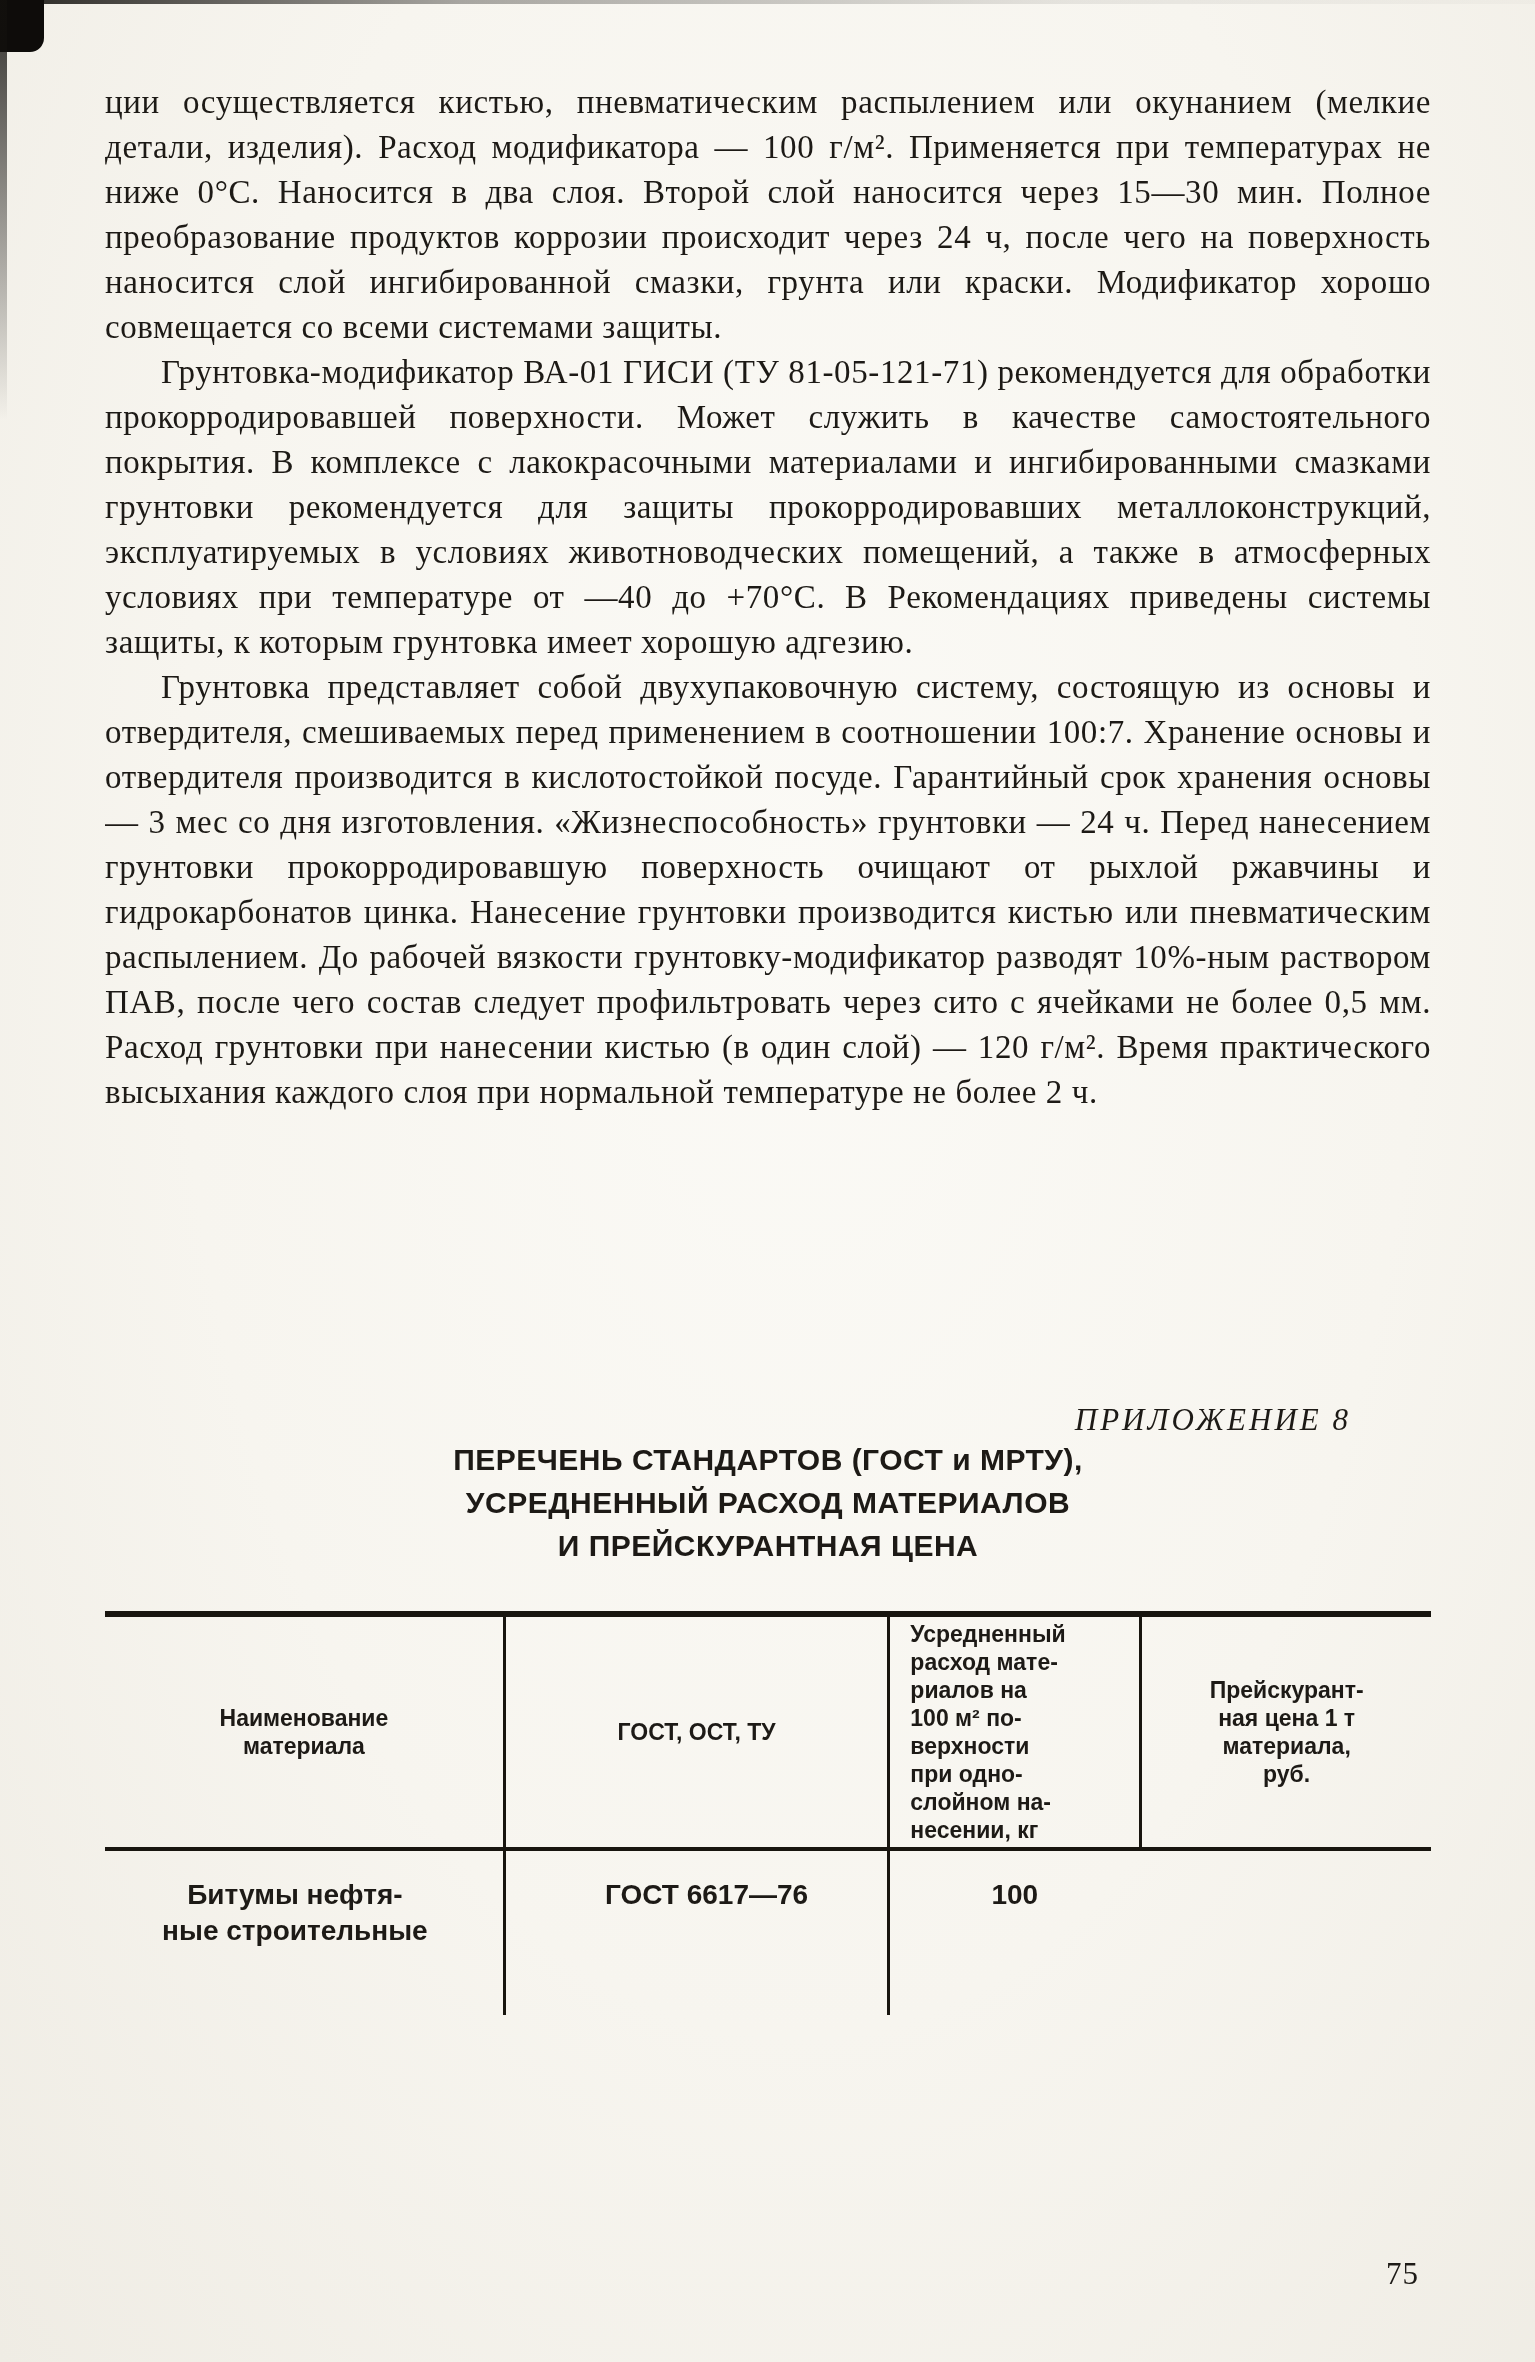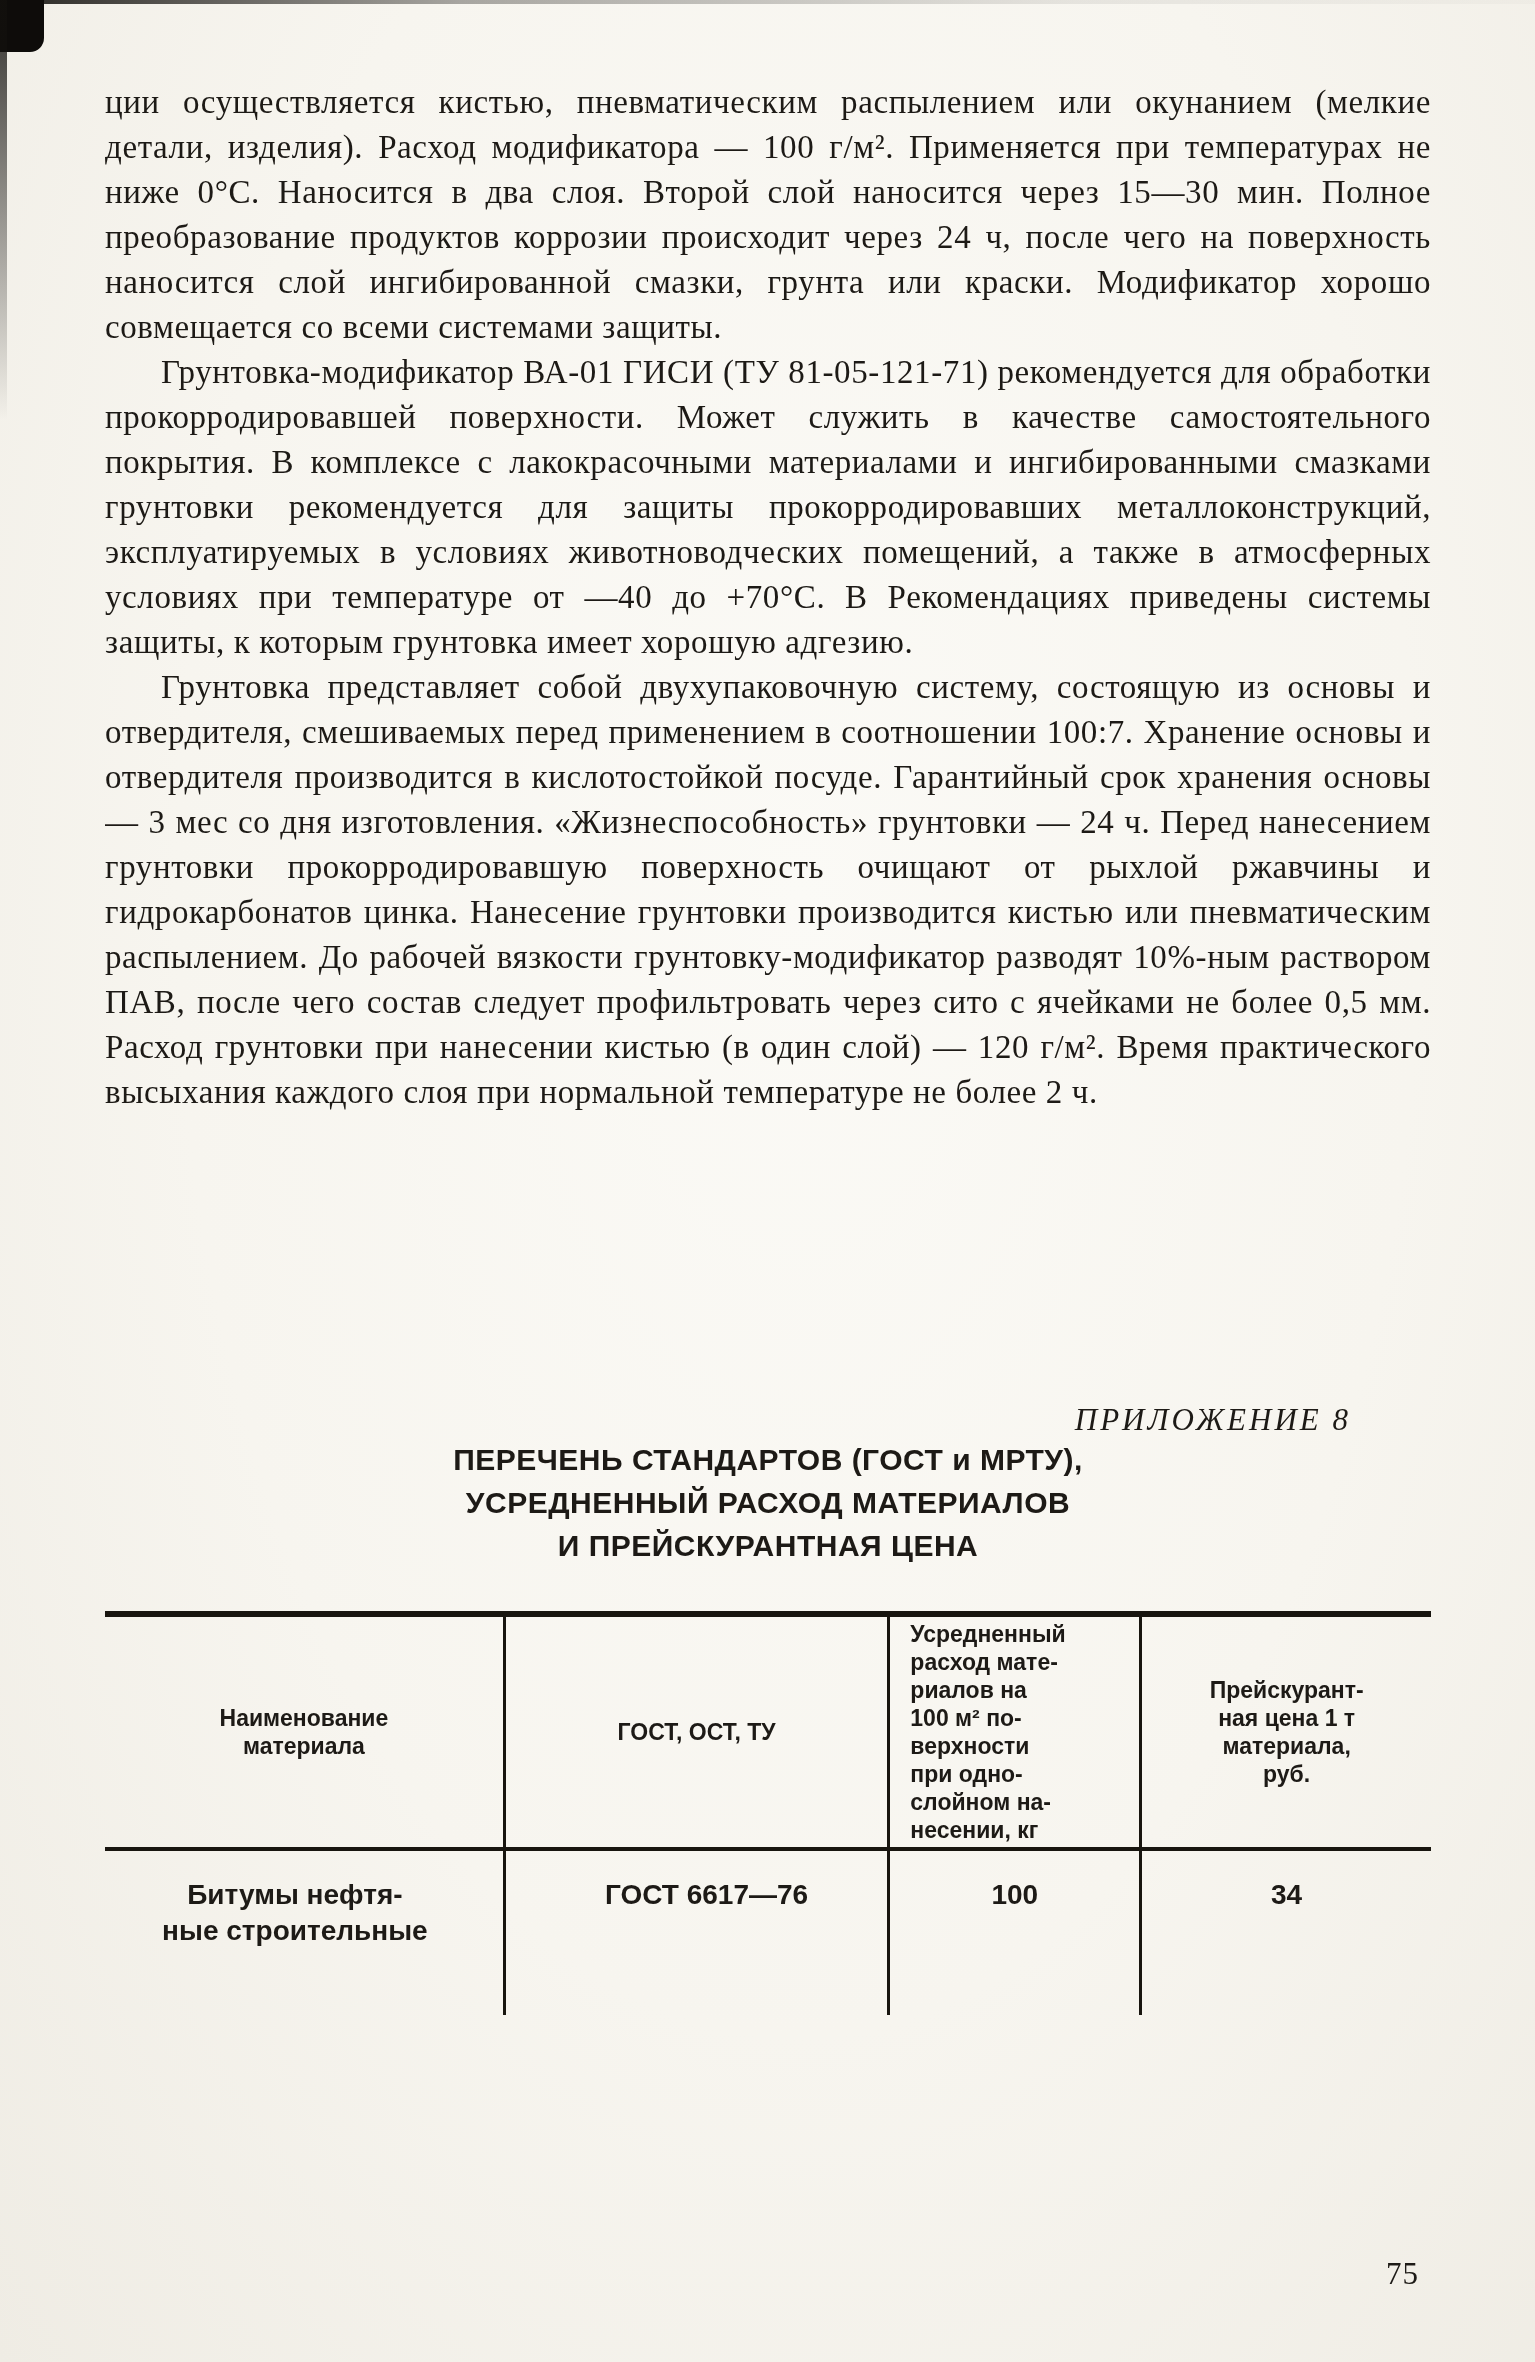--- a/index.html
+++ b/index.html
@@ -158,19 +158,18 @@
       <div class="tc c3">Прейскурант-
 ная цена 1 т
 материала,
 руб.</div>
     </div>
     <div class="t-data-row">
       <div class="tc c0">Битумы нефтя-
 ные строительные</div>
       <div class="tc c1">ГОСТ 6617—76</div>
       <div class="tc c2">100</div>
-      <div class="tc c3">34</div>
     </div>
   </div>
 
 </div>
 
 <div class="page-number">75</div>
 
 </body></html>

